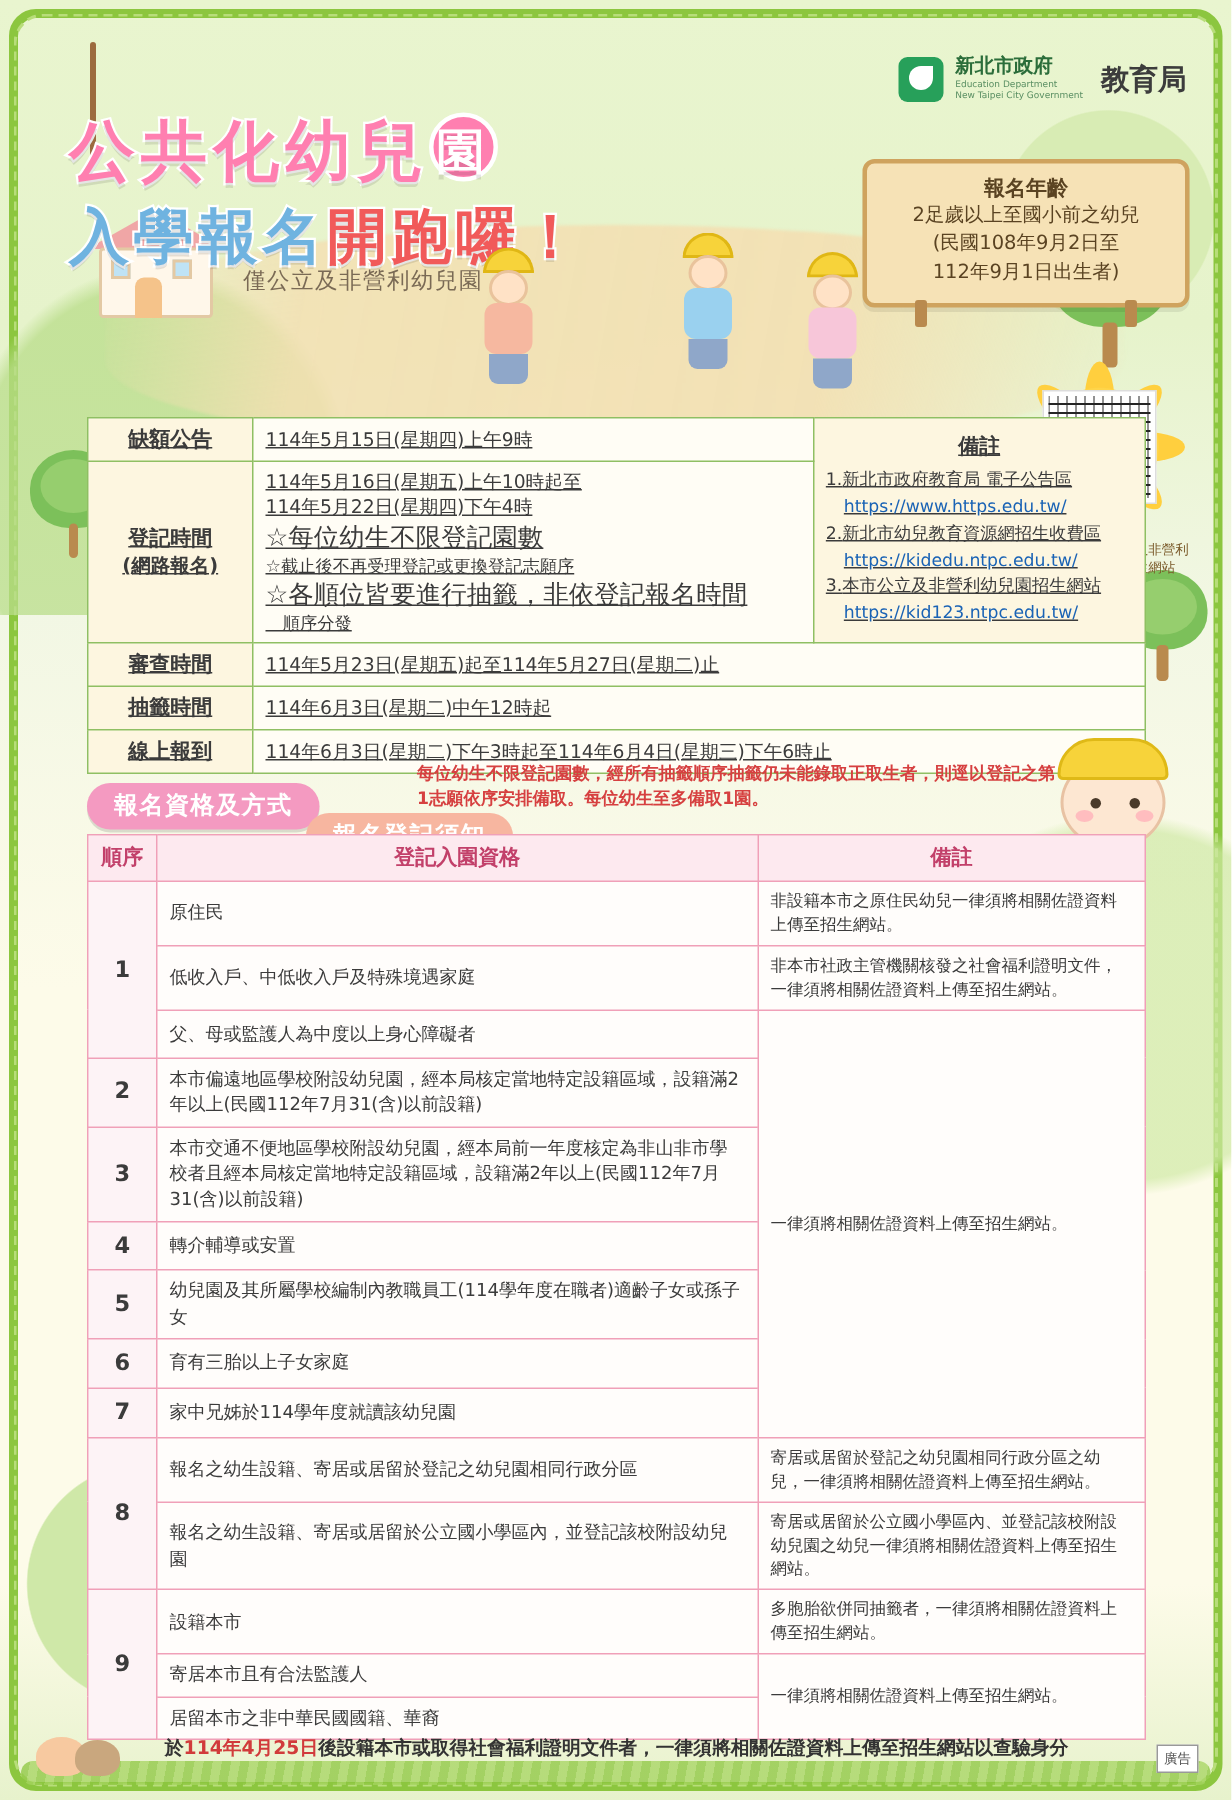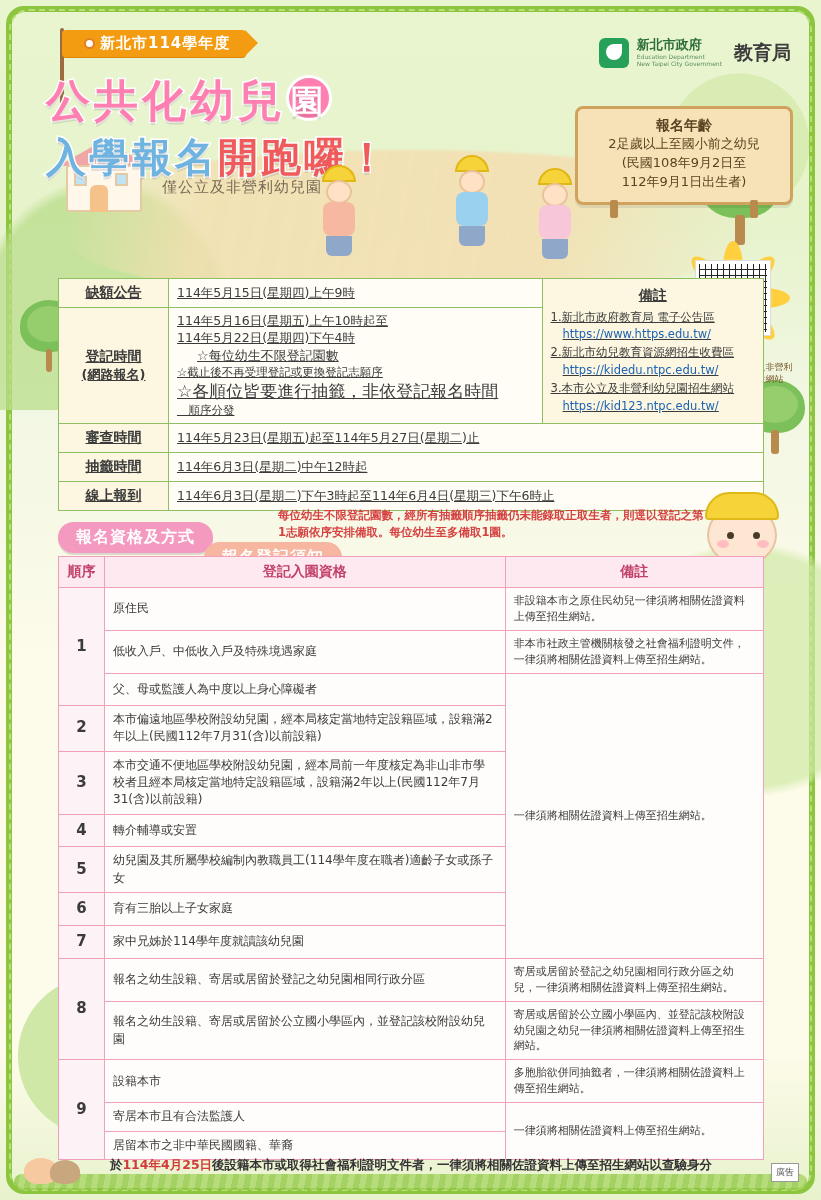--- a/index.html
+++ b/index.html
@@ -260,23 +260,20 @@
       <div class="crown2"></div>
       <div class="trunk"></div>
   </div>
   <div class="tree" style="left:745px;top:380px;width:60px;height:74px;">
     <div class="crown"></div>
       <div class="crown2"></div>
       <div class="trunk"></div>
   </div>
 
   <div class="flag-pole"></div>
-  <div class="ribbon">
-    <span class="dot"></span><span>新北市114學年度</span>
-  </div>
 
   <div class="house">
     <div class="roof"></div>
       <div class="body"></div>
       <div class="door"></div>
     <div class="win" style="left:16px;top:33px;"></div>
     <div class="win" style="left:57px;top:33px;"></div>
   </div>
 
   <div class="title1">
@@ -361,21 +358,21 @@
       </td>
     </tr>
     <tr>
       <td class="lbl">
         <div>登記時間</div>
         <div style="font-size:13px;">(網路報名)</div>
       </td>
       <td>
         <div>114年5月16日(星期五)上午10時起至</div>
         <div>114年5月22日(星期四)下午4時</div>
-        <div style="font-size:13px;margin-left:20px;">☆每位幼生不限登記園數</div>
+        <div style="font-size:17px;">☆每位幼生不限登記園數</div>
         <div style="font-size:11.5px;">☆截止後不再受理登記或更換登記志願序</div>
         <div style="font-size:17px;">☆各順位皆要進行抽籤，非依登記報名時間</div>
         <div style="font-size:11.5px;">　順序分發</div>
       </td>
     </tr>
     <tr>
       <td class="lbl">審查時間</td>
       <td colspan="2">114年5月23日(星期五)起至114年5月27日(星期二)止</td>
     </tr>
     <tr>

